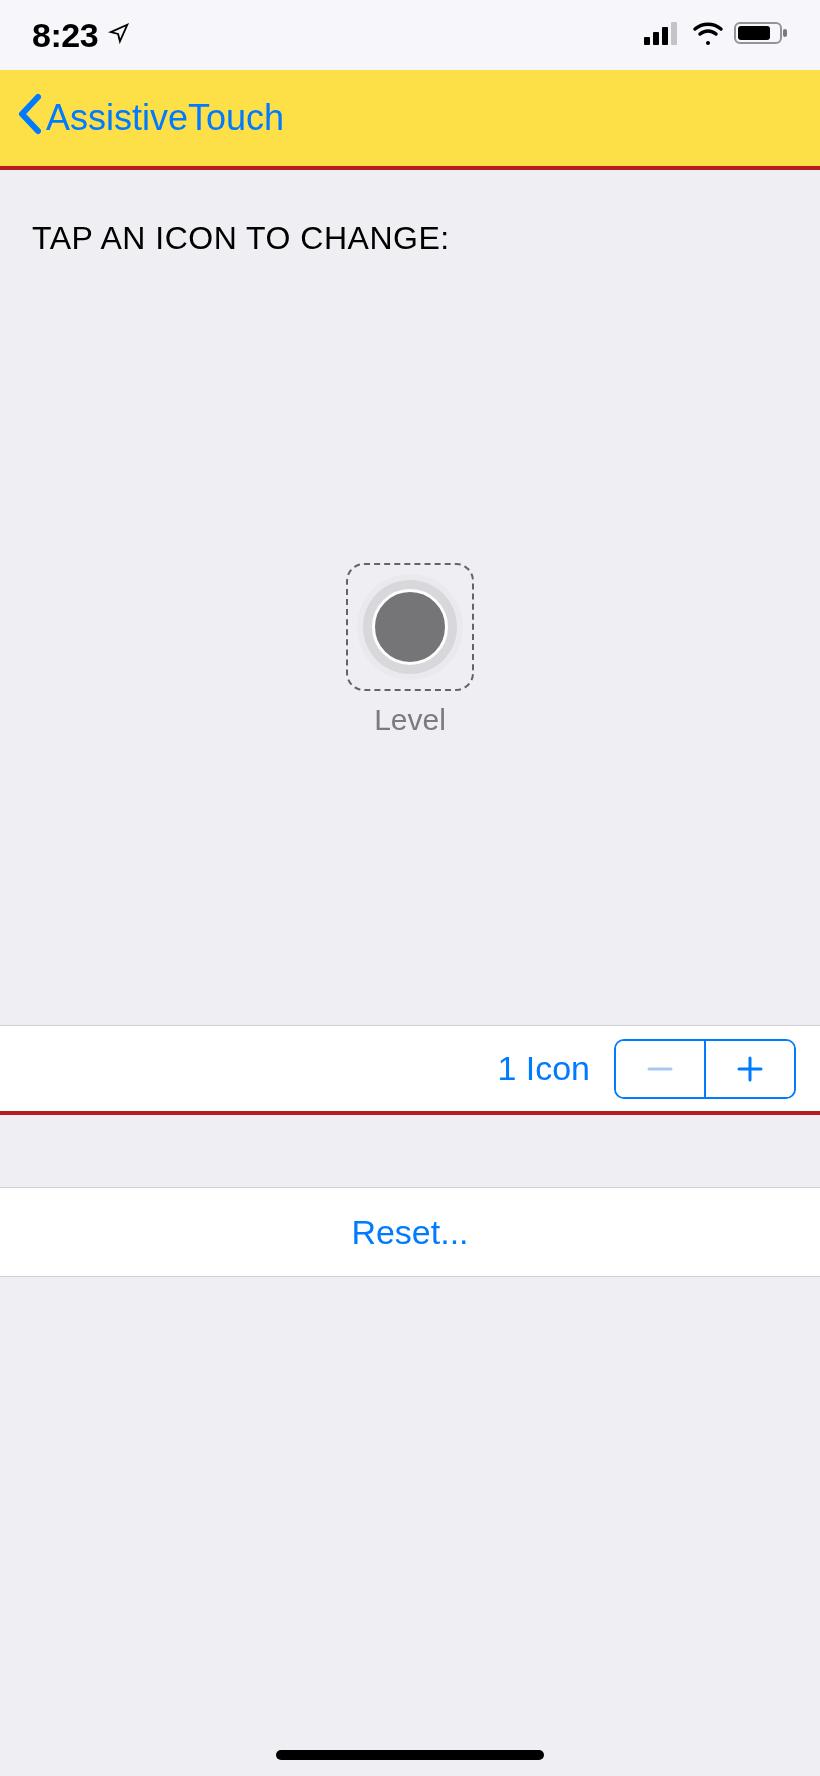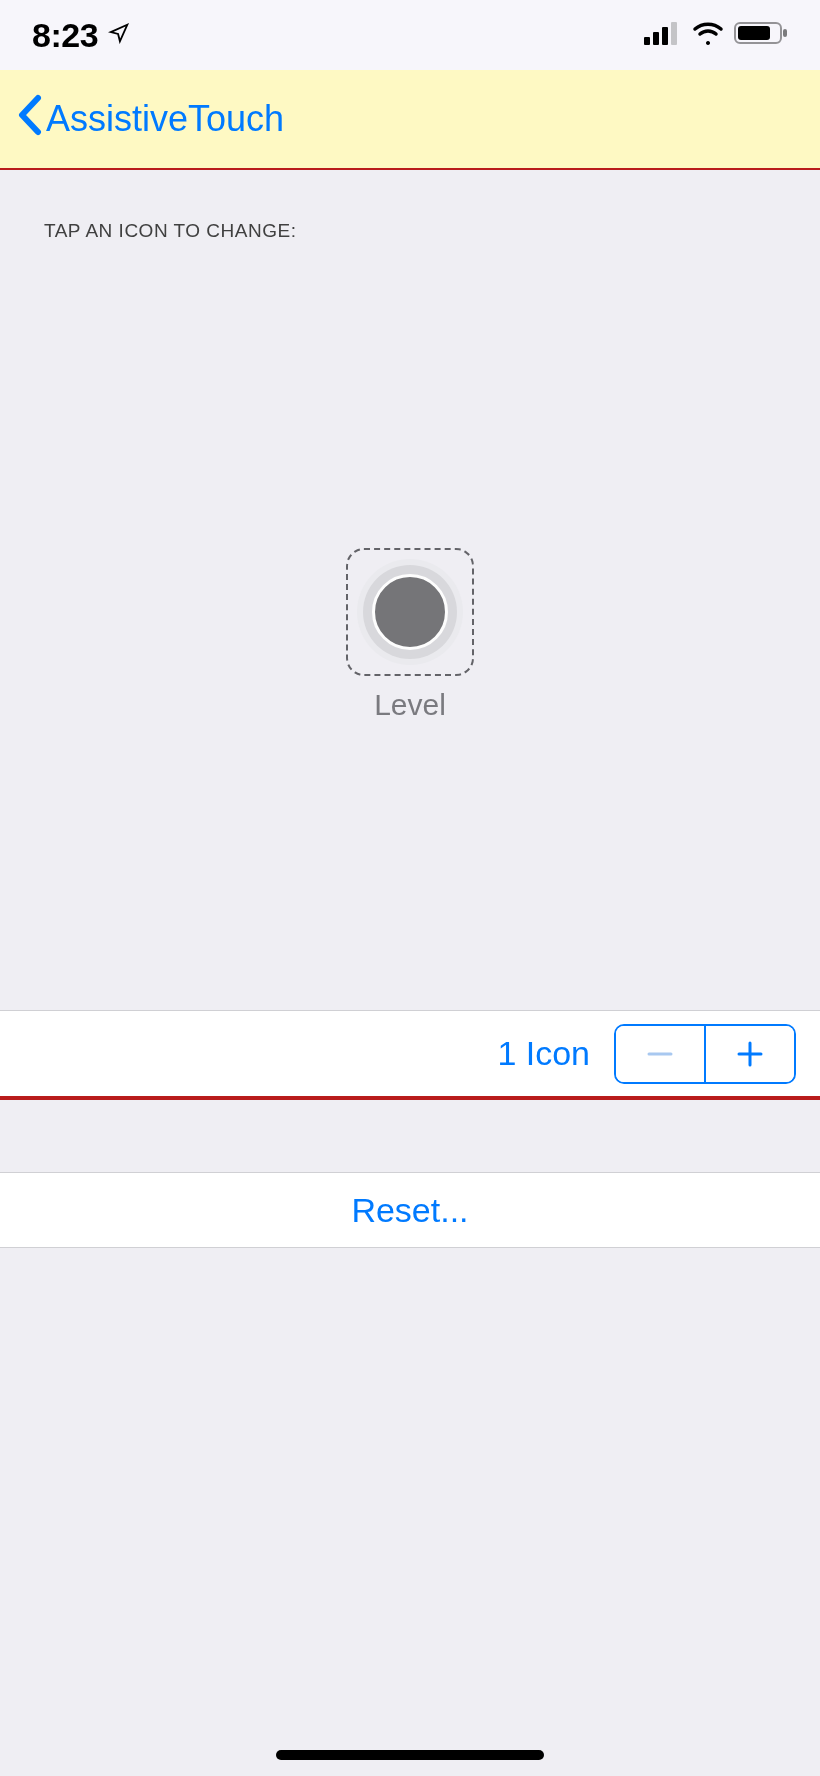--- a/index.html
+++ b/index.html
@@ -35,25 +35,25 @@
       color: #000;
       letter-spacing: -0.5px;
     }
     .status-right {
       display: flex;
       align-items: center;
       gap: 10px;
     }
     .nav-bar {
       height: 100px;
-      background: #fef9c3;
+      background: #fde047;
       display: flex;
       align-items: center;
       padding: 0 16px;
-      border-bottom: 2px solid #b91c1c;
+      border-bottom: 4px solid #b91c1c;
       position: relative;
       justify-content: space-between;
     }
     .back-link {
       display: flex;
       align-items: center;
       color: #007aff;
       font-size: 36px;
       z-index: 2;
       position: relative;
@@ -62,24 +62,23 @@
       margin-right: 4px;
     }
     .nav-title {
       font-size: 36px;
       font-weight: 600;
       color: #000;
       margin-left: 12px;
     }
     .section-header {
       padding: 50px 32px 18px 32px;
-      font-size: 19px;
-      color: #404040;
+      font-size: 32px;
+      color: #000000;
       letter-spacing: 0.5px;
-      margin-left: 12px;
     }
     .icon-area {
       height: 750px;
       display: flex;
       align-items: center;
       justify-content: center;
     }
     .icon-tile {
       display: flex;
       flex-direction: column;
@@ -160,21 +159,21 @@
     .stepper-minus {
       color: #a8c8f0;
     }
     .stepper-plus {
       color: #007aff;
     }
     .reset-row {
       background: #fff;
       border-top: 1px solid #d0d0d4;
       border-bottom: 1px solid #d0d0d4;
-      height: 76px;
+      height: 90px;
       display: flex;
       align-items: center;
       justify-content: center;
       margin-top: 72px;
     }
     .reset-label {
       font-size: 34px;
       color: #007aff;
     }
     .home-indicator {

